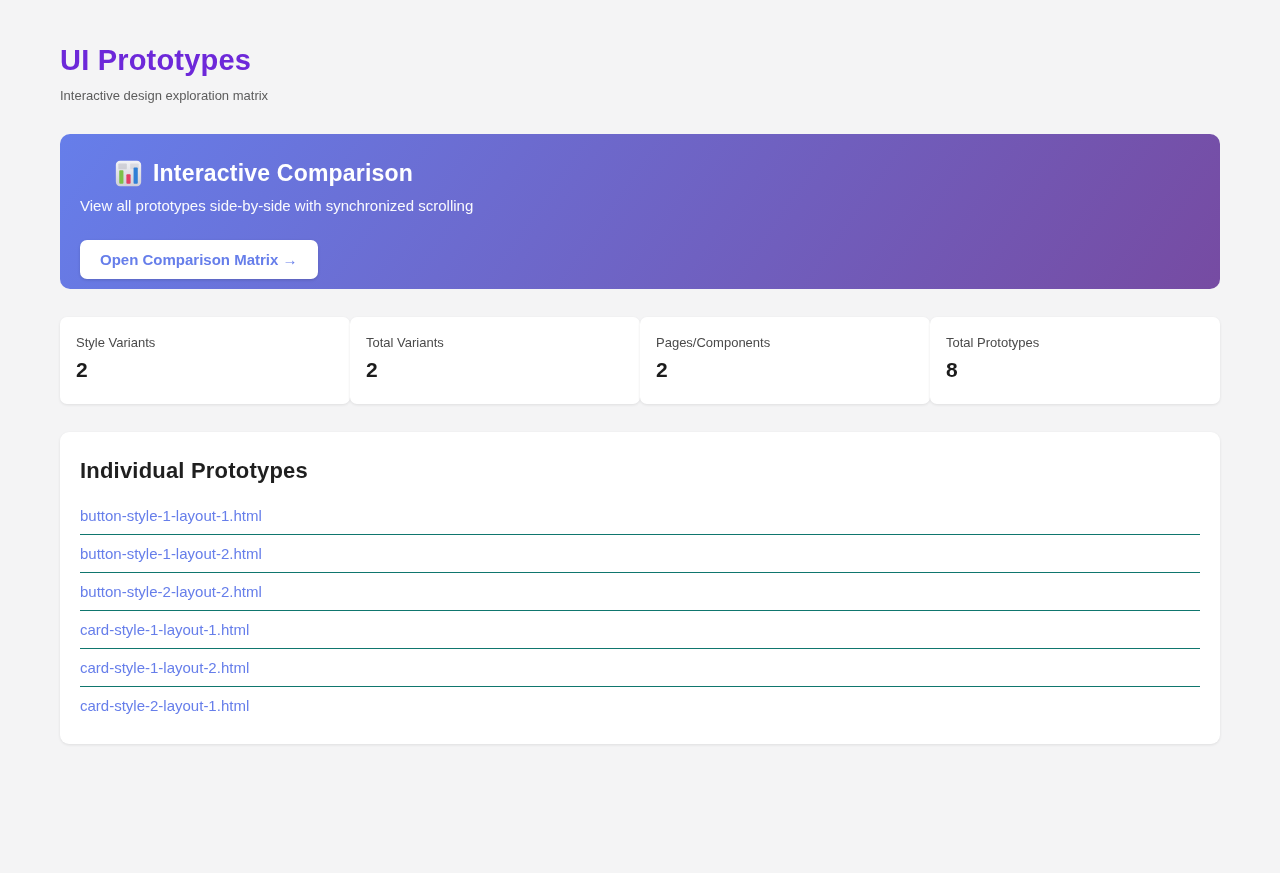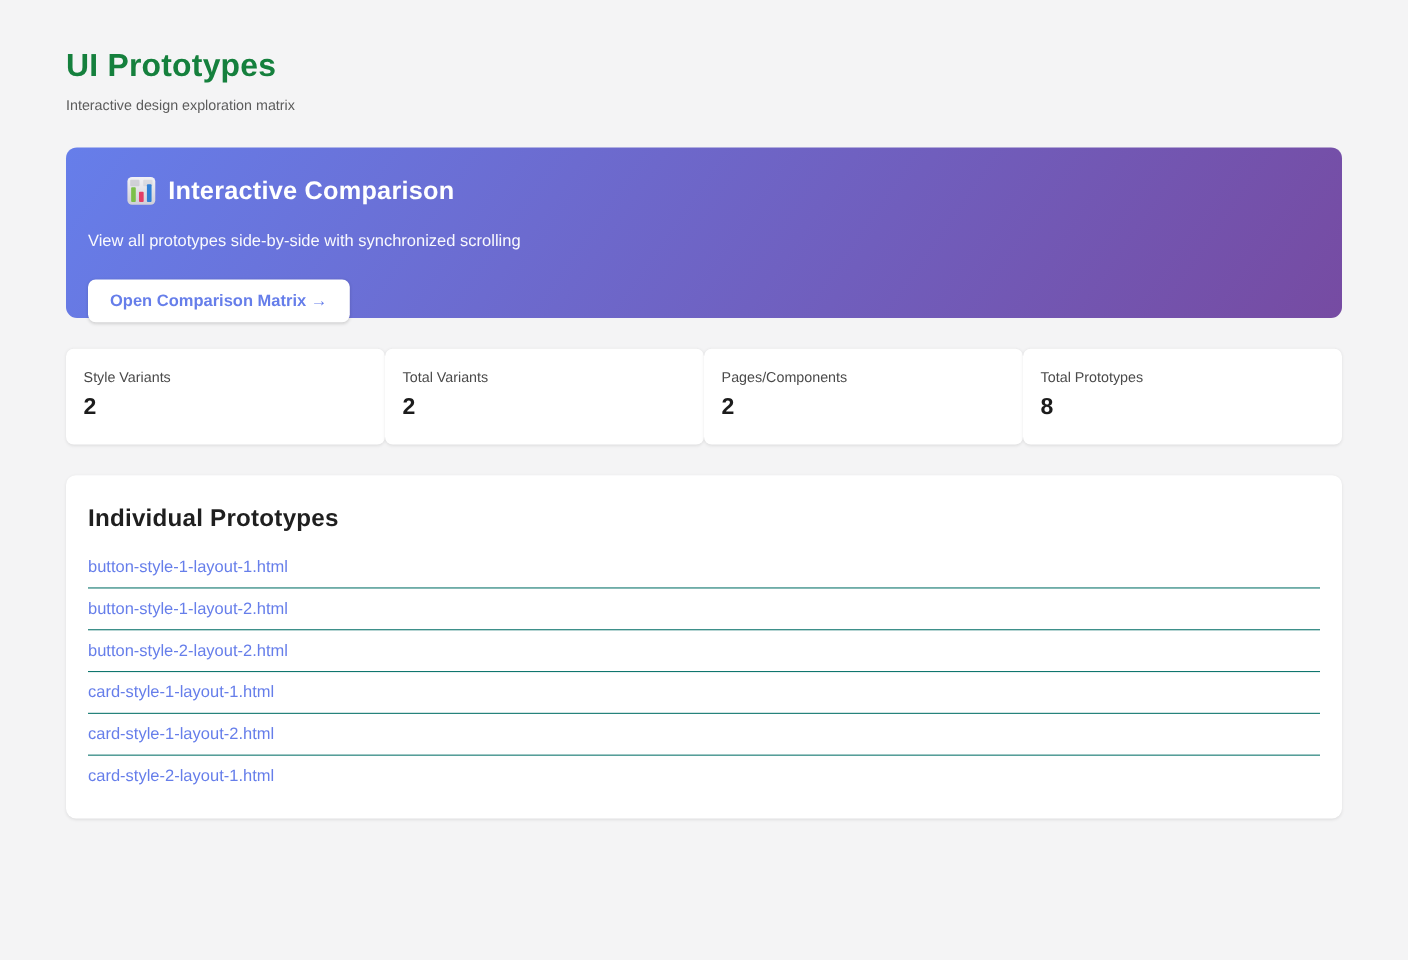--- a/index.html
+++ b/index.html
@@ -10,21 +10,21 @@
     font-family: "Liberation Sans", sans-serif;
     -webkit-font-smoothing: antialiased;
   }
   .container {
     width: 1280px;
     padding: 44px 60px 40px 60px;
   }
   .page-title {
     font-size: 29px;
     font-weight: bold;
-    color: #15803d;
+    color: #6d28d9;
     letter-spacing: 0.2px;
   }
   .page-subtitle {
     margin-top: 11px;
     font-size: 13px;
     color: #5c5c5c;
   }
   .banner {
     margin-top: 31px;
     border-radius: 10px;
@@ -39,21 +39,21 @@
     gap: 11px;
     padding-left: 35px;
   }
   .banner-icon svg { display: block; }
   .banner-title {
     font-size: 23px;
     font-weight: bold;
     letter-spacing: 0.2px;
   }
   .banner-desc {
-    margin-top: 24px;
+    margin-top: 10px;
     font-size: 15px;
     color: rgba(255,255,255,0.96);
   }
   .banner-btn {
     margin-top: 26px;
     display: inline-block;
     background: #ffffff;
     color: #667eea;
     font-family: "Liberation Sans", sans-serif;
     font-size: 15px;

